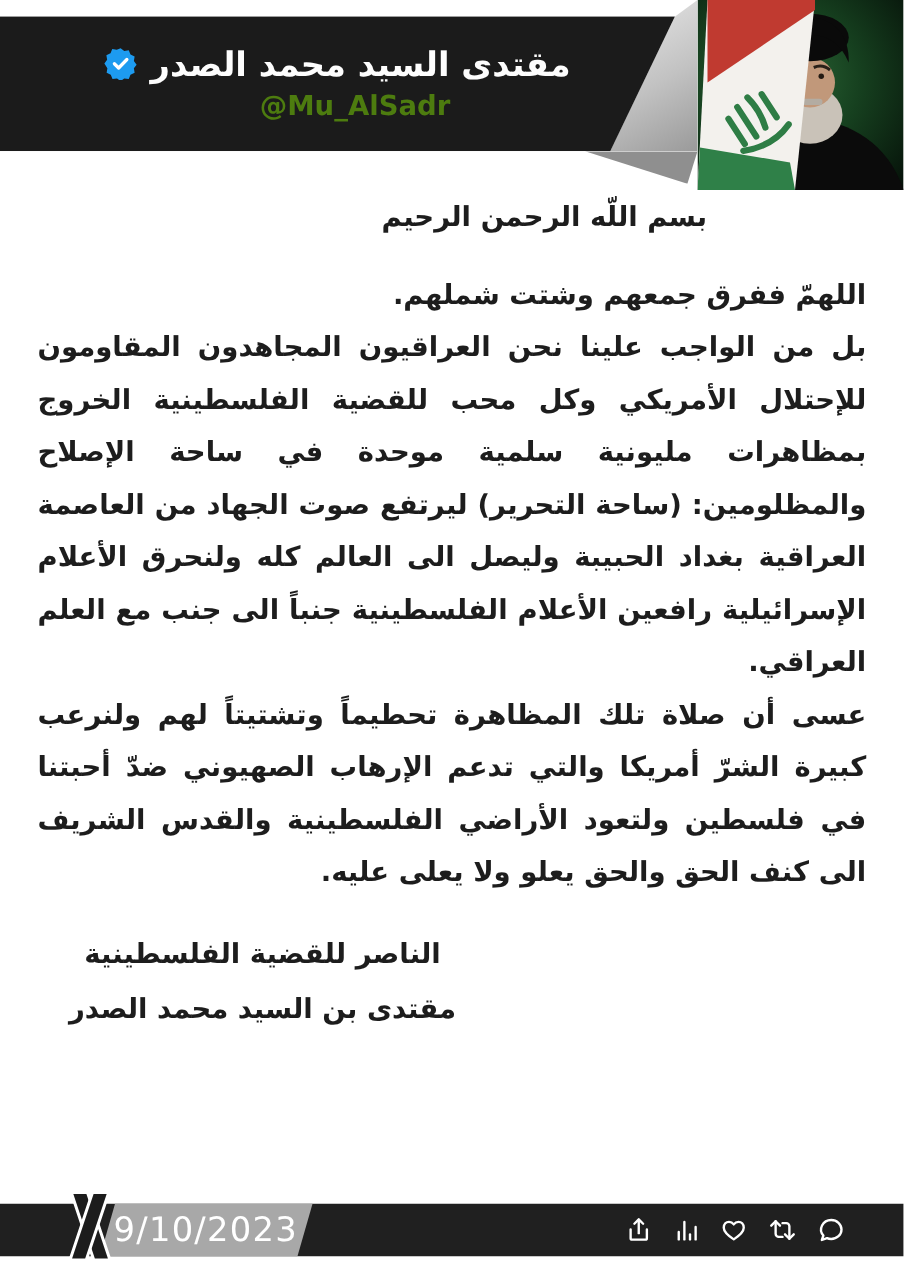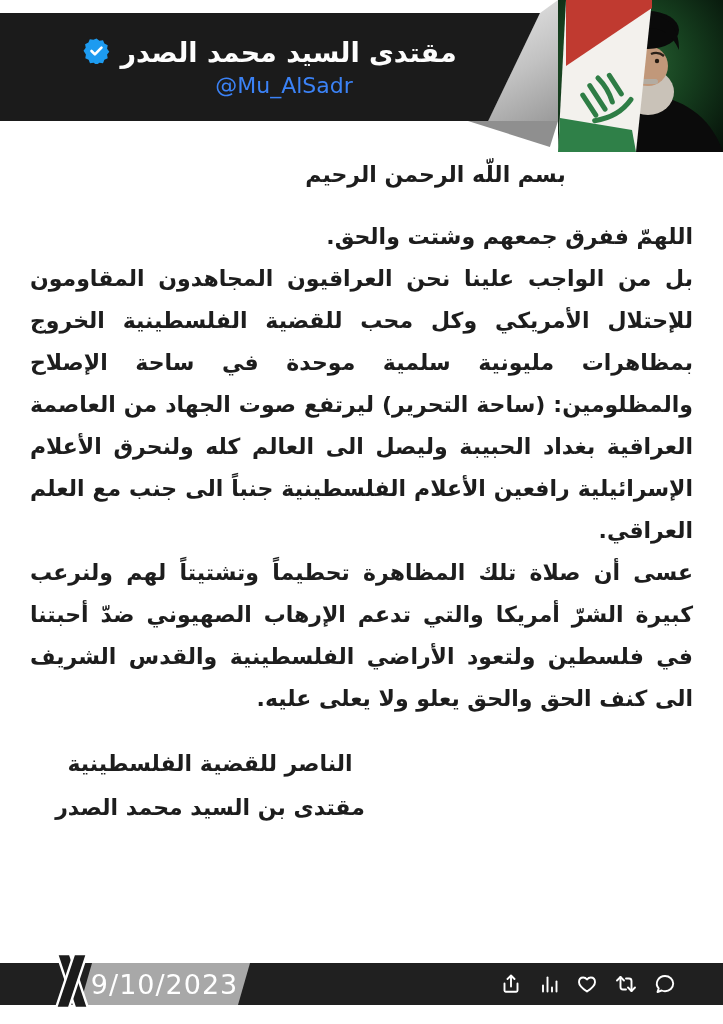--- a/index.html
+++ b/index.html
@@ -12,21 +12,21 @@
                 clip-path:polygon(0 0, 100% 0, 90.4% 100%, 0 100%); }
   .header-wedge { position:absolute; left:488px; top:0; width:70px; height:121px; z-index:2;
                   background:linear-gradient(150deg,#e9e9e9 0%,#c2c2c2 55%,#9a9a9a 100%);
                   clip-path:polygon(74% 11%, 100% 0, 100% 100%, 0 100%); }
   .header-fold { position:absolute; left:468px; top:121px; width:90px; height:27px; z-index:2;
                  background:#8f8f8f; clip-path:polygon(0 0, 100% 0, 91% 96%); }
   .header-text { position:absolute; left:0; top:13px; width:540px; height:108px; z-index:4;
                  display:flex; flex-direction:column; align-items:center; justify-content:center; gap:5px; }
   .name-row { display:flex; align-items:center; gap:10px;text-align:right; }
   .display-name { color:#fdfdfd; font-size:27px; font-weight:700; direction:rtl; letter-spacing:0; }
-  .handle { color:#3b82f6; font-size:22px; font-weight:400;margin-left:28px; }
+  .handle { color:#4d7c0f; font-size:22px; font-weight:700;margin-left:28px; }
 
   
   .statement { position:absolute; left:0; top:150px; width:723px; direction:rtl; color:#1d1d1d;
                font-weight:700; font-size:22px; line-height:42px; }
   .bismillah { text-align:center; transform:translateX(74px); padding-top:4px; }
   .paragraphs { padding:0 30px; margin-top:20px; }
   .paragraphs p { text-align:justify; }
   .signature { width:340px; margin:22px 343px 0 40px; text-align:center; line-height:44px; }
 
   
@@ -95,21 +95,21 @@
         </svg>
       </span>
       <span class="display-name">مقتدى السيد محمد الصدر</span>
     </div>
     <div class="handle">@Mu_AlSadr</div>
   </div>
 
   <div class="statement">
     <div class="bismillah">بسم اللّه الرحمن الرحيم</div>
     <div class="paragraphs">
-      <p>اللهمّ ففرق جمعهم وشتت والحق.</p>
+      <p>اللهمّ ففرق جمعهم وشتت شملهم.</p>
       <p>بل من الواجب علينا نحن العراقيون المجاهدون المقاومون للإحتلال الأمريكي وكل محب للقضية الفلسطينية الخروج بمظاهرات مليونية سلمية موحدة في ساحة الإصلاح والمظلومين: (ساحة التحرير) ليرتفع صوت الجهاد من العاصمة العراقية بغداد الحبيبة وليصل الى العالم كله ولنحرق الأعلام الإسرائيلية رافعين الأعلام الفلسطينية جنباً الى جنب مع العلم العراقي.</p>
       <p>عسى أن صلاة تلك المظاهرة تحطيماً وتشتيتاً لهم ولنرعب كبيرة الشرّ أمريكا والتي تدعم الإرهاب الصهيوني ضدّ أحبتنا في فلسطين ولتعود الأراضي الفلسطينية والقدس الشريف الى كنف الحق والحق يعلو ولا يعلى عليه.</p>
     </div>
     <div class="signature">
       <div>الناصر للقضية الفلسطينية</div>
       <div>مقتدى بن السيد محمد الصدر</div>
     </div>
   </div>
 
   <div class="footer-bar"></div>

